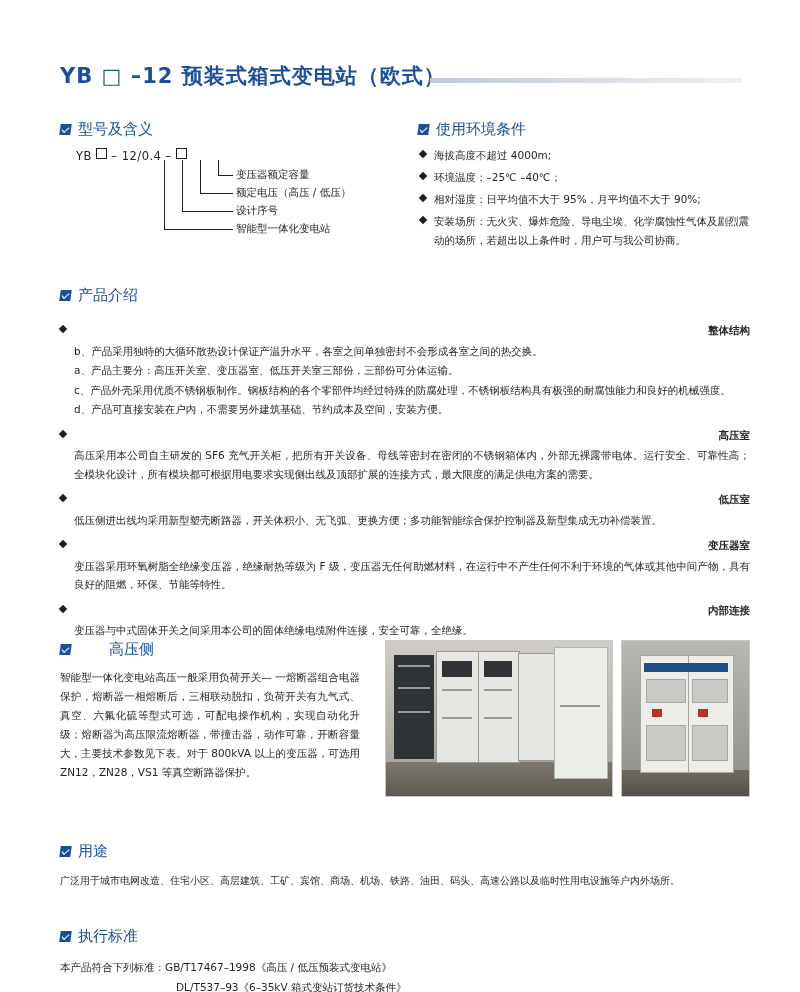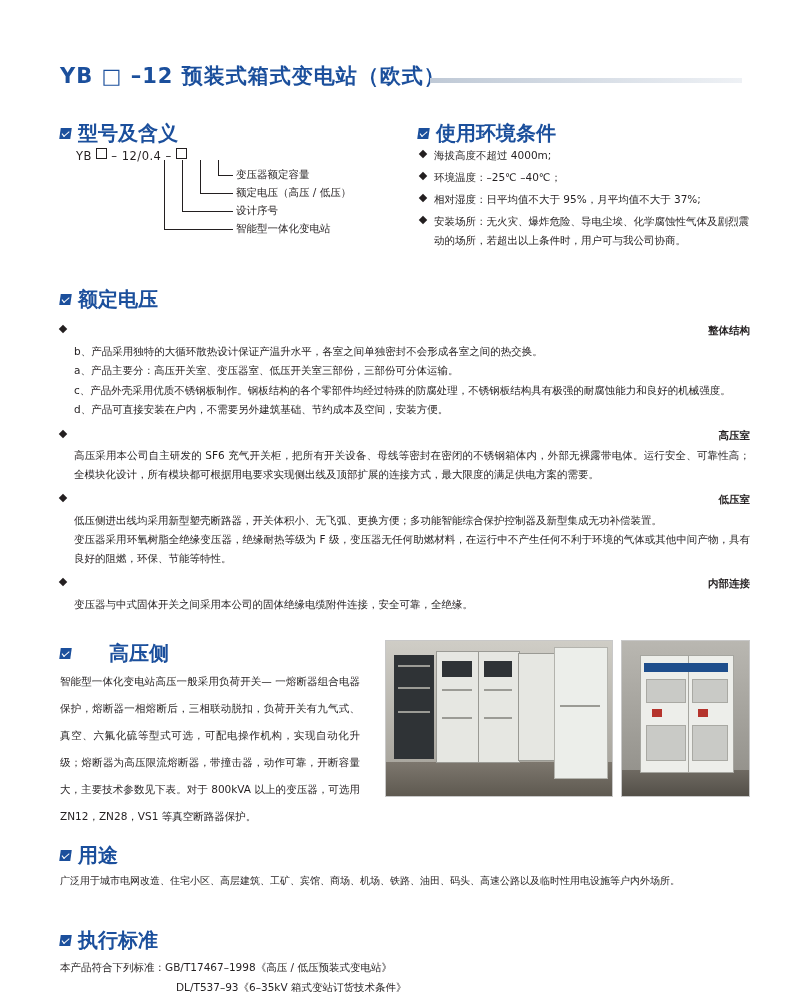--- a/index.html
+++ b/index.html
@@ -69,22 +69,22 @@
     position: absolute;
     left: 1.5px;
     top: 2.5px;
     width: 6px;
     height: 3px;
     border-left: 1.6px solid #ffffff;
     border-bottom: 1.6px solid #ffffff;
     transform: rotate(-45deg);
   }
   .sec-title {
-    font-size: 20px;
-    font-weight: bold;
+    font-size: 15px;
+    font-weight: normal;
     color: #1b4f9c;
     white-space: nowrap;
   }
 
   
   .model-box {
     position: absolute;
     left: 76px;
     top: 112px;
     width: 330px;
@@ -174,21 +174,21 @@
     margin-bottom: 1px;
   }
 
   
   .hv-text {
     position: absolute;
     left: 60px;
     top: 632px;
     width: 300px;
     font-size: 10.5px;
-    line-height: 27px;
+    line-height: 19px;
     text-align: justify;
   }
 
   .photos {
     position: absolute;
     left: 385px;
     top: 604px;
     width: 365px;
     height: 157px;
     display: flex;
@@ -288,31 +288,31 @@
     <div class="env-item">
       <span class="dia"></span>
       <span>海拔高度不超过 4000m;</span>
     </div>
     <div class="env-item">
       <span class="dia"></span>
       <span>环境温度：–25℃ –40℃；</span>
     </div>
     <div class="env-item">
       <span class="dia"></span>
-      <span>相对湿度：日平均值不大于 95%，月平均值不大于 37%;</span>
+      <span>相对湿度：日平均值不大于 95%，月平均值不大于 90%;</span>
     </div>
     <div class="env-item">
       <span class="dia"></span>
       <span>安装场所：无火灾、爆炸危险、导电尘埃、化学腐蚀性气体及剧烈震动的场所，若超出以上条件时，用户可与我公司协商。</span>
     </div>
   </div>
 
   <div class="sec-head" style="left:60px; top:250px;">
     <span class="sec-mark"></span>
-    <span class="sec-title">额定电压</span>
+    <span class="sec-title">产品介绍</span>
   </div>
 
   <div class="intro">
 
     <div class="sub">
       <span class="dia"></span>
       <span>整体结构</span>
     </div>
     <div class="para">b、产品采用独特的大循环散热设计保证产温升水平，各室之间单独密封不会形成各室之间的热交换。</div>
     <div class="para">a、产品主要分：高压开关室、变压器室、低压开关室三部份，三部份可分体运输。</div>
@@ -324,20 +324,24 @@
       <span>高压室</span>
     </div>
     <div class="para">高压采用本公司自主研发的 SF6 充气开关柜，把所有开关设备、母线等密封在密闭的不锈钢箱体内，外部无裸露带电体。运行安全、可靠性高；全模块化设计，所有模块都可根据用电要求实现侧出线及顶部扩展的连接方式，最大限度的满足供电方案的需要。</div>
 
     <div class="sub">
       <span class="dia"></span>
       <span>低压室</span>
     </div>
     <div class="para">低压侧进出线均采用新型塑壳断路器，开关体积小、无飞弧、更换方便；多功能智能综合保护控制器及新型集成无功补偿装置。</div>
 
+    <div class="sub">
+      <span class="dia"></span>
+      <span>变压器室</span>
+    </div>
     <div class="para">变压器采用环氧树脂全绝缘变压器，绝缘耐热等级为 F 级，变压器无任何助燃材料，在运行中不产生任何不利于环境的气体或其他中间产物，具有良好的阻燃，环保、节能等特性。</div>
 
     <div class="sub">
       <span class="dia"></span>
       <span>内部连接</span>
     </div>
     <div class="para">变压器与中式固体开关之间采用本公司的固体绝缘电缆附件连接，安全可靠，全绝缘。</div>
   </div>
 
   <div class="sec-head" style="left:60px; top:604px;gap:38px;">

